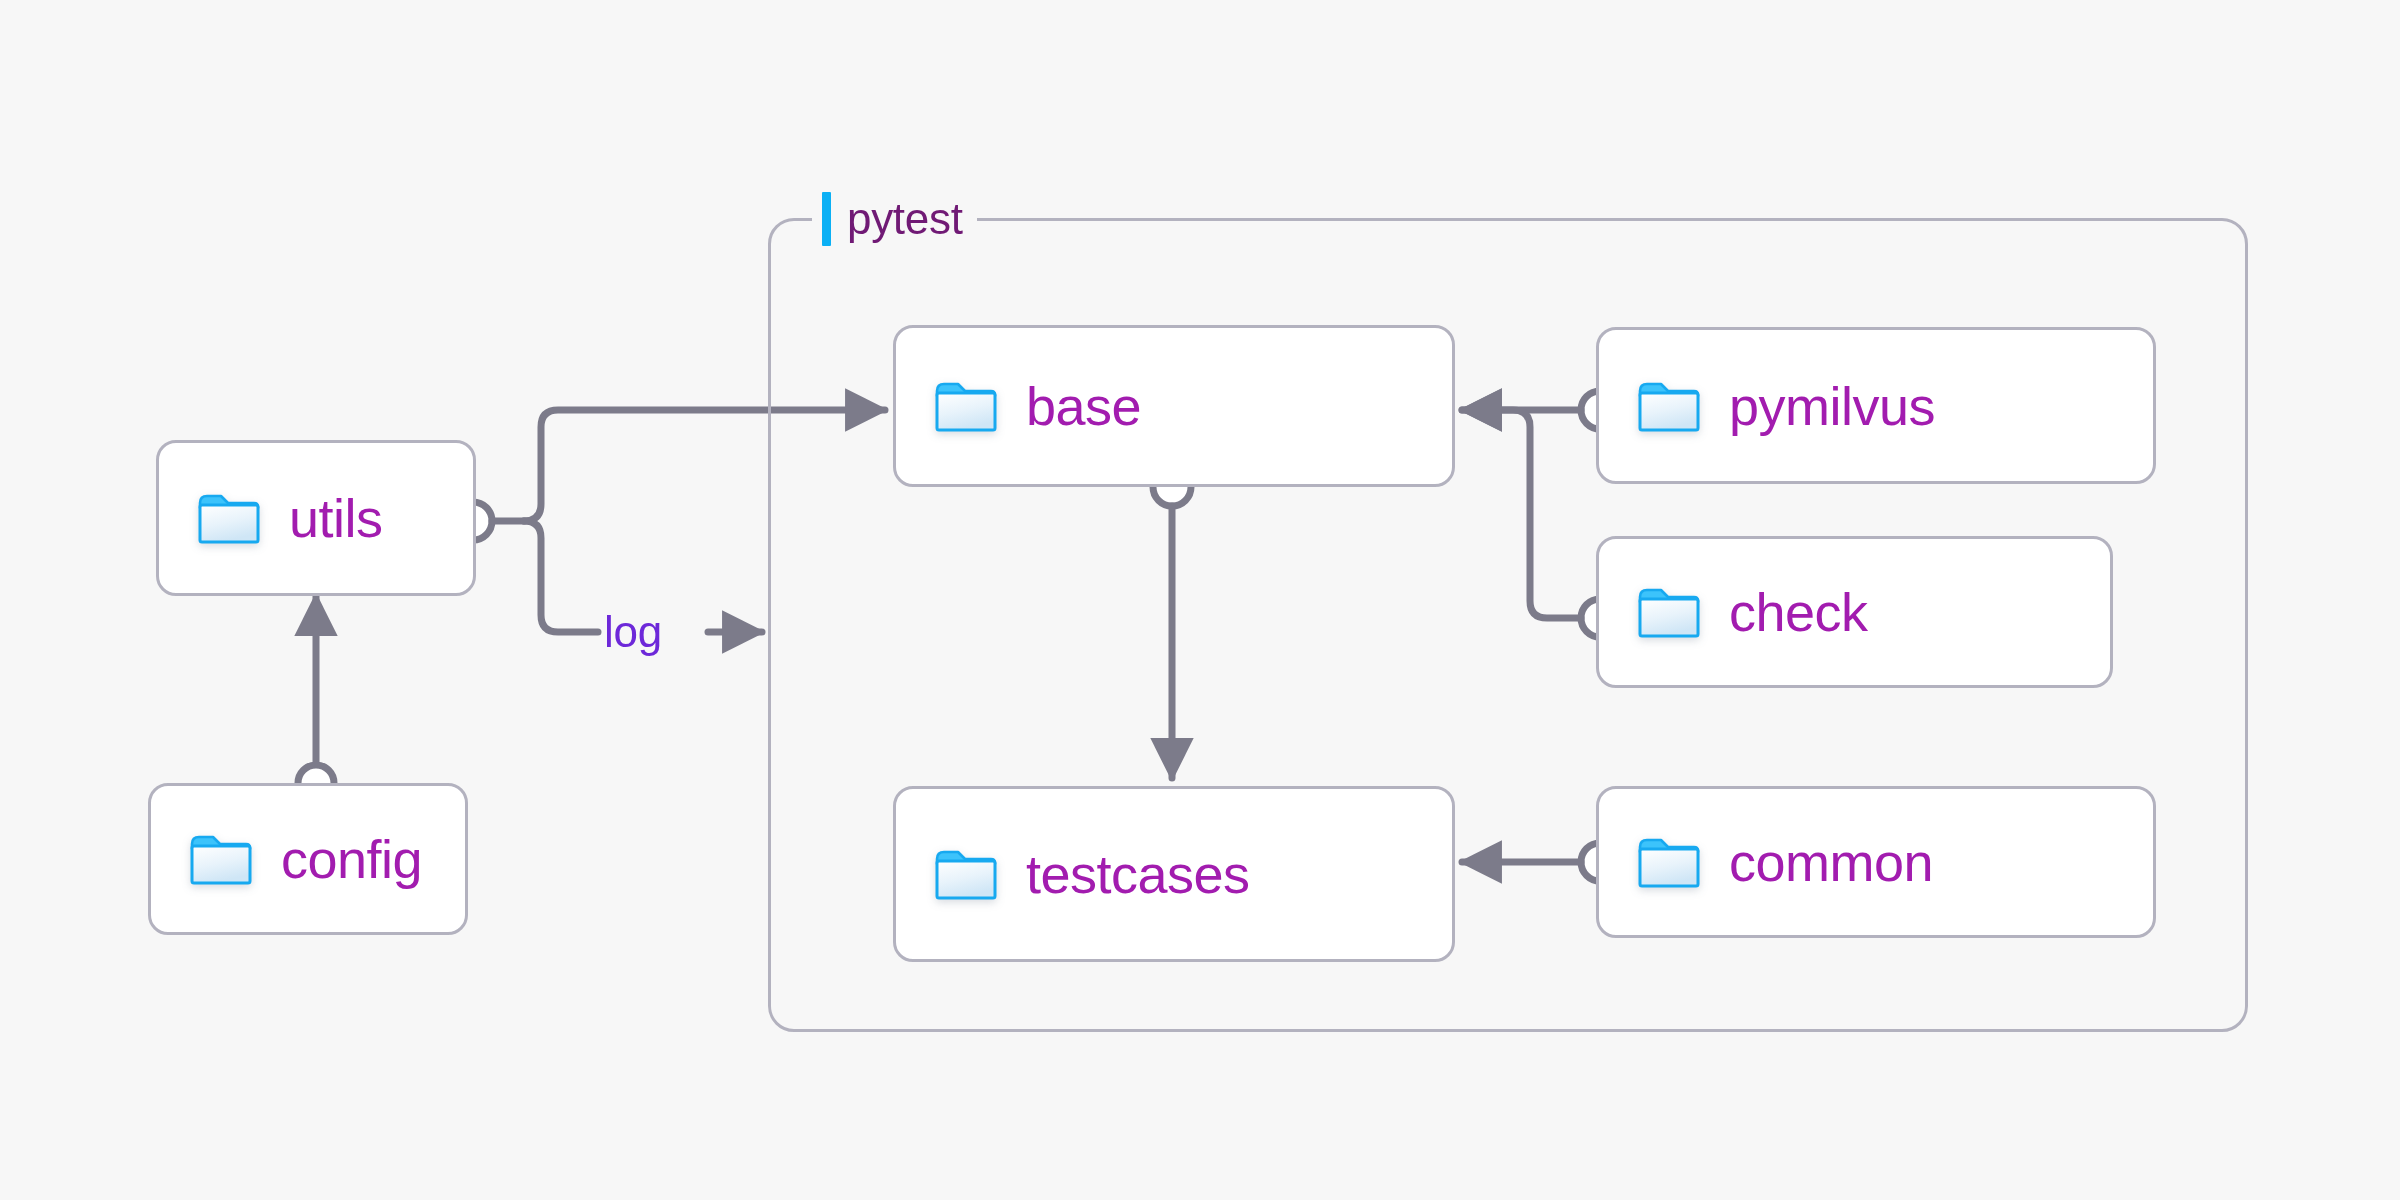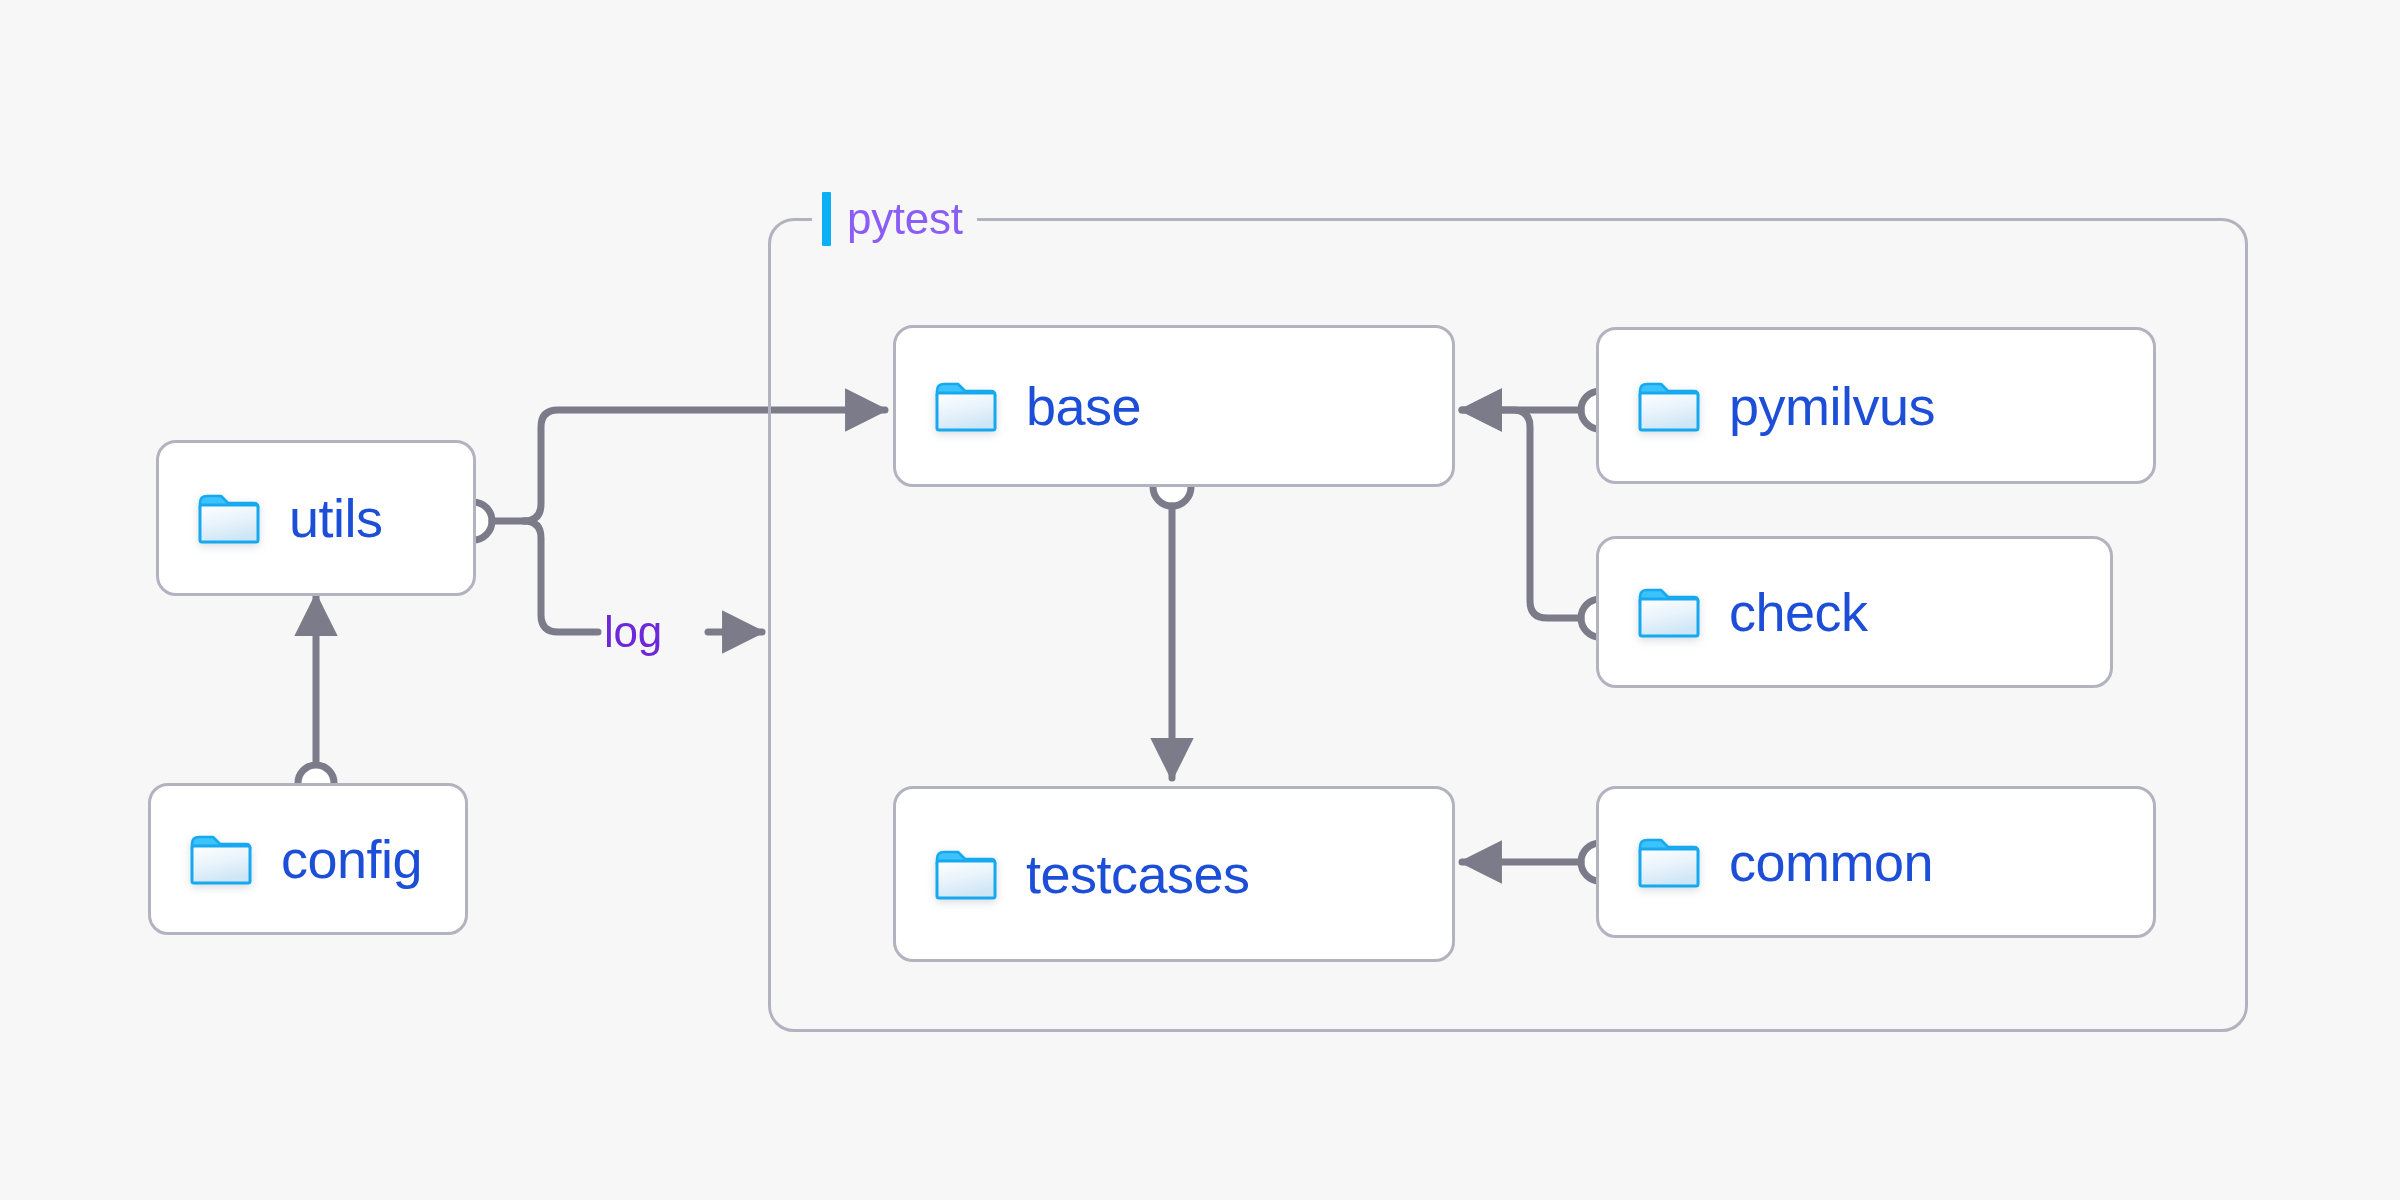--- a/index.html
+++ b/index.html
@@ -45,42 +45,42 @@
   }
   .group-label-bar {
     width: 9px;
     height: 54px;
     background: #0bb0f5;
     border-radius: 1px;
     flex: none;
   }
   .group-label-text {
     font-size: 44px;
-    color: #8b5cf6;
+    color: #701a75;
     letter-spacing: -0.3px;
     line-height: 1;
     white-space: nowrap;
     text-align: center;
   }
 
   
   .node {
     position: absolute;
     background: #ffffff;
     border: 3px solid #b3b2bf;
     border-radius: 20px;
     box-sizing: border-box;
     display: flex;
     align-items: center;
     padding-left: 38px;
     gap: 28px;
   }
   .node-label {
     font-size: 54px;
-    color: #1d4ed8;
+    color: #a21caf;
     letter-spacing: -0.5px;
     line-height: 1;
     white-space: nowrap;
   }
 
   
   .folder-icon {
     width: 64px;
     height: 54px;
     flex: none;

